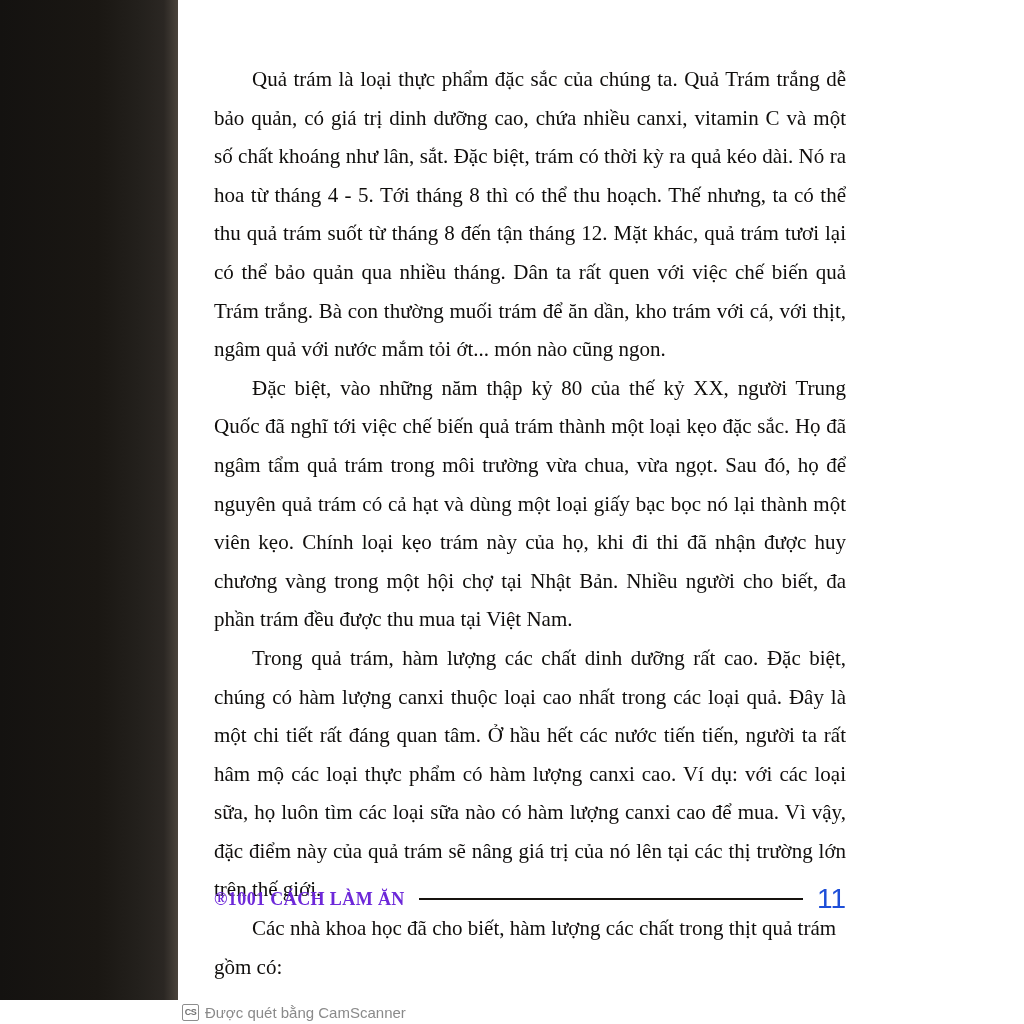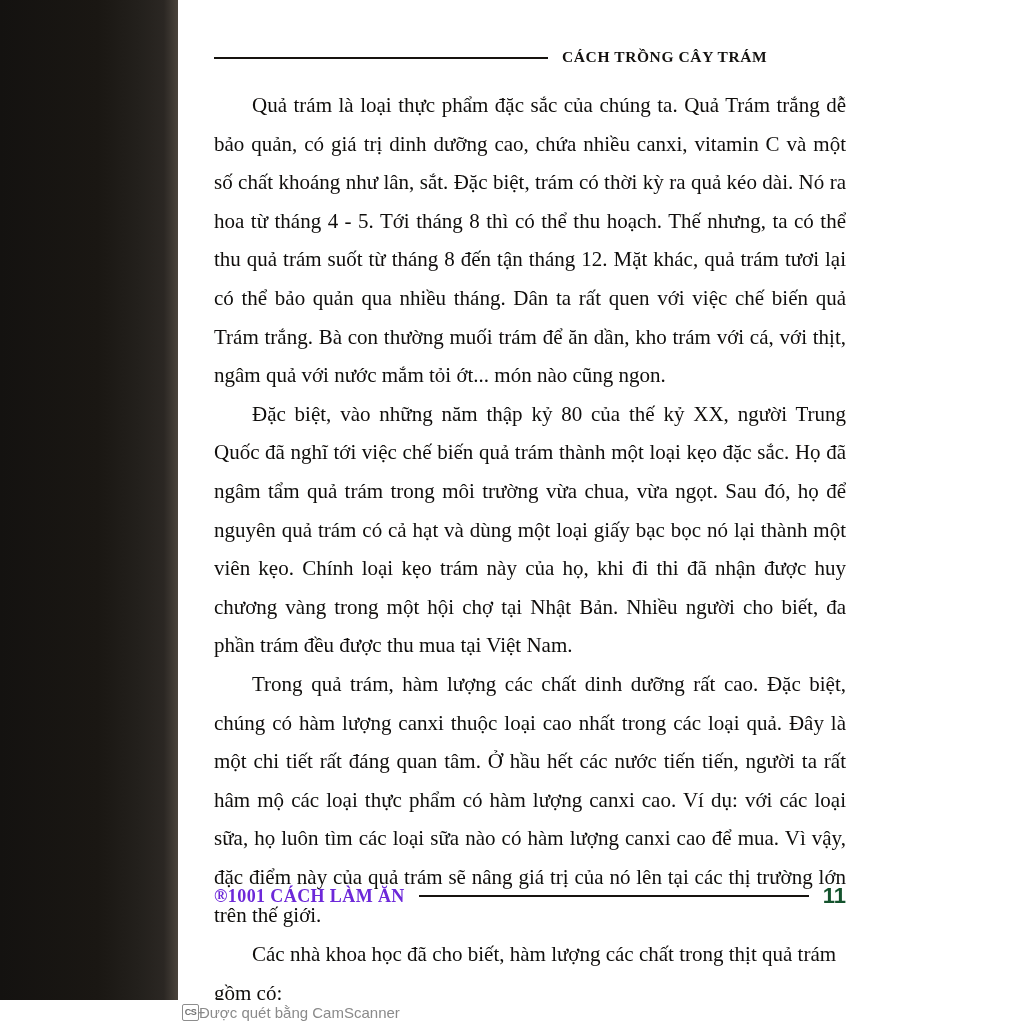--- a/index.html
+++ b/index.html
@@ -113,38 +113,38 @@
     white-space: nowrap;
   }
   .footer-rule {
     flex: 1 1 auto;
     height: 0;
     border-top: 2px solid #16130f;
   }
   .page-number {
     flex: 0 0 auto;
     font-family: "Liberation Sans", sans-serif;
-    font-weight: bold;
-    font-size: 22px;
-    color: #14532d;
+    font-weight: normal;
+    font-size: 28px;
+    color: #1d4ed8;
   }
 
   
   .scanner-bar {
     position: absolute;
     left: 0;
     top: 1000px;
     width: 1024px;
     height: 24px;
     background: #ffffff;
     display: flex;
     align-items: center;
     padding-left: 182px;
     box-sizing: border-box;
-    gap: 0;
+    gap: 6px;
   }
   .cs-badge {
     width: 15px;
     height: 15px;
     border: 1px solid #8d8d8d;
     border-radius: 2px;
     color: #6f6f6f;
     font-family: "Liberation Sans", sans-serif;
     font-size: 9px;
     font-weight: bold;
@@ -161,24 +161,20 @@
 </head>
 <body>
 
 <div class="gutter-band"></div>
 <div class="page-edge-shadow"></div>
 
 <div class="page">
 
   <div class="content">
 
-    <div class="running-head">
-      <div class="rule rule-short"></div>
-      <div class="running-head-title">CÁCH TRỒNG CÂY TRÁM</div>
-    </div>
 
     <div class="body-text">
       <p>Quả trám là loại thực phẩm đặc sắc của chúng ta. Quả Trám trắng dễ bảo quản, có giá trị dinh dưỡng cao, chứa nhiều canxi, vitamin C và một số chất khoáng như lân, sắt. Đặc biệt, trám có thời kỳ ra quả kéo dài. Nó ra hoa từ tháng 4 - 5. Tới tháng 8 thì có thể thu hoạch. Thế nhưng, ta có thể thu quả trám suốt từ tháng 8 đến tận tháng 12. Mặt khác, quả trám tươi lại có thể bảo quản qua nhiều tháng. Dân ta rất quen với việc chế biến quả Trám trắng. Bà con thường muối trám để ăn dần, kho trám với cá, với thịt, ngâm quả với nước mắm tỏi ớt... món nào cũng ngon.</p>
       <p>Đặc biệt, vào những năm thập kỷ 80 của thế kỷ XX, người Trung Quốc đã nghĩ tới việc chế biến quả trám thành một loại kẹo đặc sắc. Họ đã ngâm tẩm quả trám trong môi trường vừa chua, vừa ngọt. Sau đó, họ để nguyên quả trám có cả hạt và dùng một loại giấy bạc bọc nó lại thành một viên kẹo. Chính loại kẹo trám này của họ, khi đi thi đã nhận được huy chương vàng trong một hội chợ tại Nhật Bản. Nhiều người cho biết, đa phần trám đều được thu mua tại Việt Nam.</p>
       <p>Trong quả trám, hàm lượng các chất dinh dưỡng rất cao. Đặc biệt, chúng có hàm lượng canxi thuộc loại cao nhất trong các loại quả. Đây là một chi tiết rất đáng quan tâm. Ở hầu hết các nước tiến tiến, người ta rất hâm mộ các loại thực phẩm có hàm lượng canxi cao. Ví dụ: với các loại sữa, họ luôn tìm các loại sữa nào có hàm lượng canxi cao để mua. Vì vậy, đặc điểm này của quả trám sẽ nâng giá trị của nó lên tại các thị trường lớn trên thế giới.</p>
       <p class="last-para">Các nhà khoa học đã cho biết, hàm lượng các chất trong thịt quả trám gồm có:</p>
     </div>
 
   </div>
 

